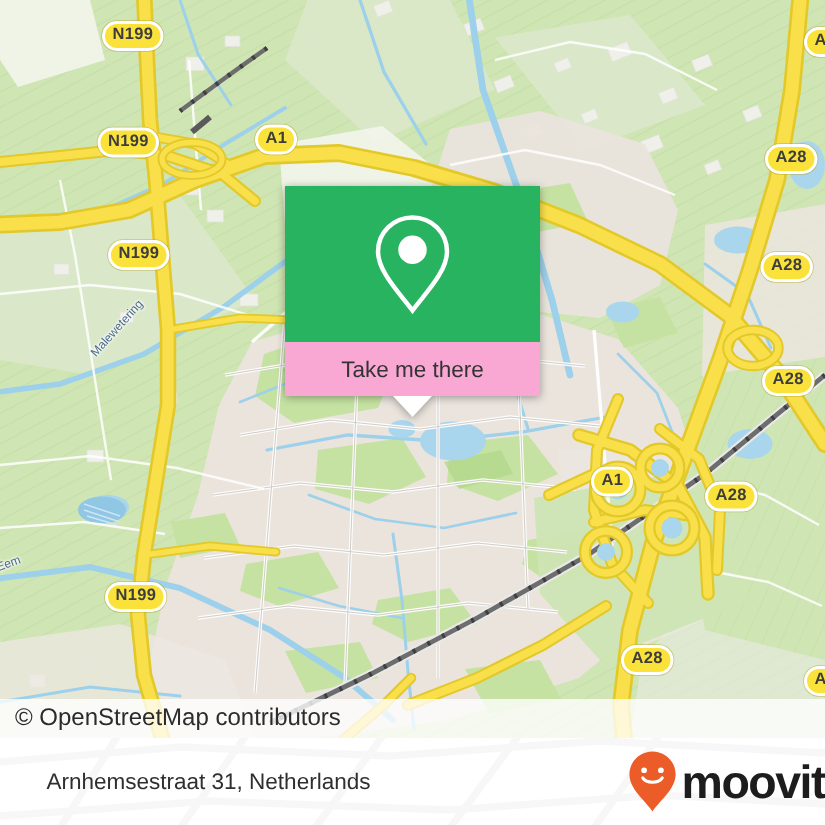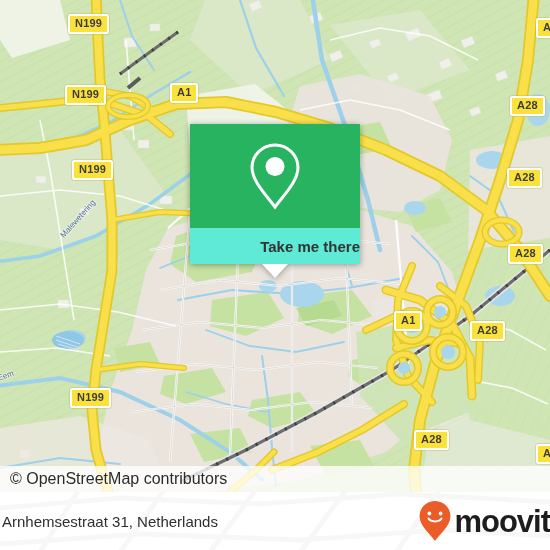--- a/index.html
+++ b/index.html
@@ -24,21 +24,21 @@
     overflow: hidden;
     background: #cfe5b4;
   }
   #map svg { display: block; }
 
   
   .shield {
     position: absolute;
     background: #fbe23a;
     border: 2px solid #ffffff;
-    border-radius: 2px;
+    border-radius: 10px;
     color: #3d3d3d;
     font-family: "Liberation Sans", sans-serif;
     font-weight: bold;
     font-size: 11px;
     line-height: 13px;
     padding: 1px 5px 2px 5px;
     letter-spacing: 0.2px;
     white-space: nowrap;
     box-shadow: 0 0 0 0.5px rgba(180,160,30,.5);
     text-align: center;
@@ -62,26 +62,25 @@
     filter: drop-shadow(0 1px 3px rgba(0,0,0,.35));
   }
   #popup-head {
     background: #27b35f;
     height: 104px;
     display: flex;
     align-items: center;
     justify-content: center;
   }
   #popup-foot {
-    background: #5eead4;
+    background: #f9a8d4;
     height: 36px;
     display: flex;
     align-items: center;
-    justify-content: flex-end;
-    font-weight: bold;
+    justify-content: center;
   }
   #popup-foot span {
     color: #333333;
     font-size: 15px;
     font-family: "Liberation Sans", sans-serif;
   }
   #popup-tail {
     position: absolute;
     left: 50%;
     margin-left: -13px;
@@ -119,21 +118,21 @@
     overflow: hidden;
   }
   #footer-watermark {
     position: absolute;
     left: 0; top: -80px;
     width: 550px; height: 140px;
     opacity: .5;
   }
   #address {
     position: absolute;
-    left: 2px; top: 0;
+    left: 31px; top: 0;
     height: 58px;
     display: flex;
     align-items: center;
     font-size: 15px;
     color: #2f2f2f;
     font-family: "Liberation Sans", sans-serif;
     z-index: 2;
   }
   #brand {
     position: absolute;

